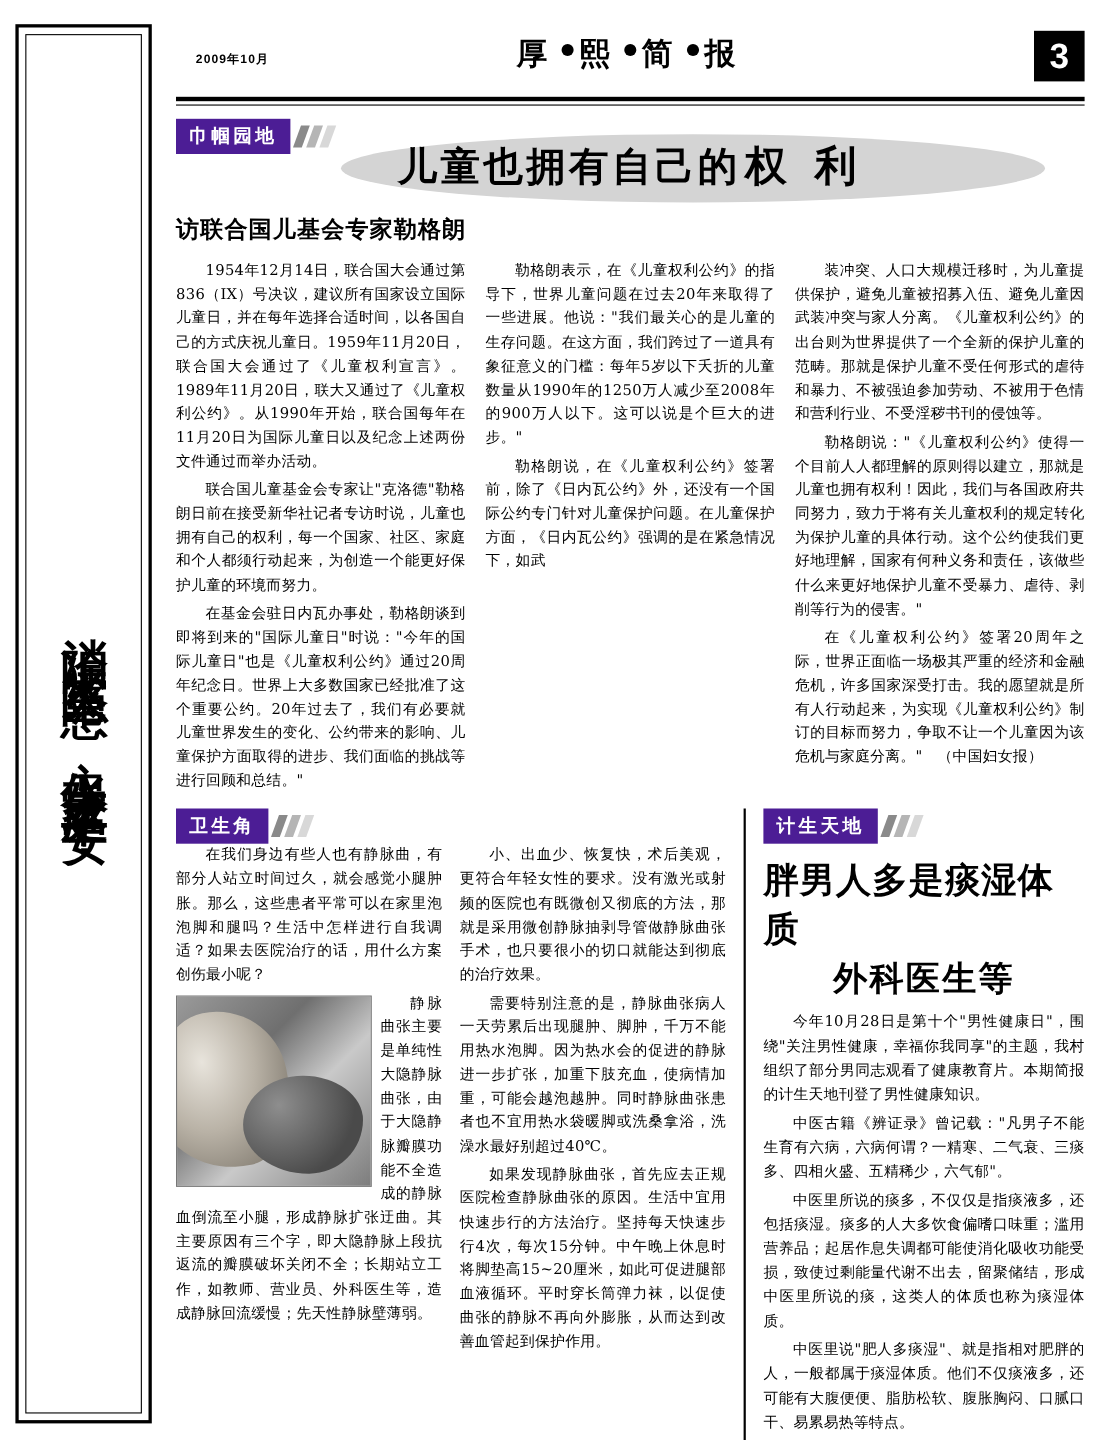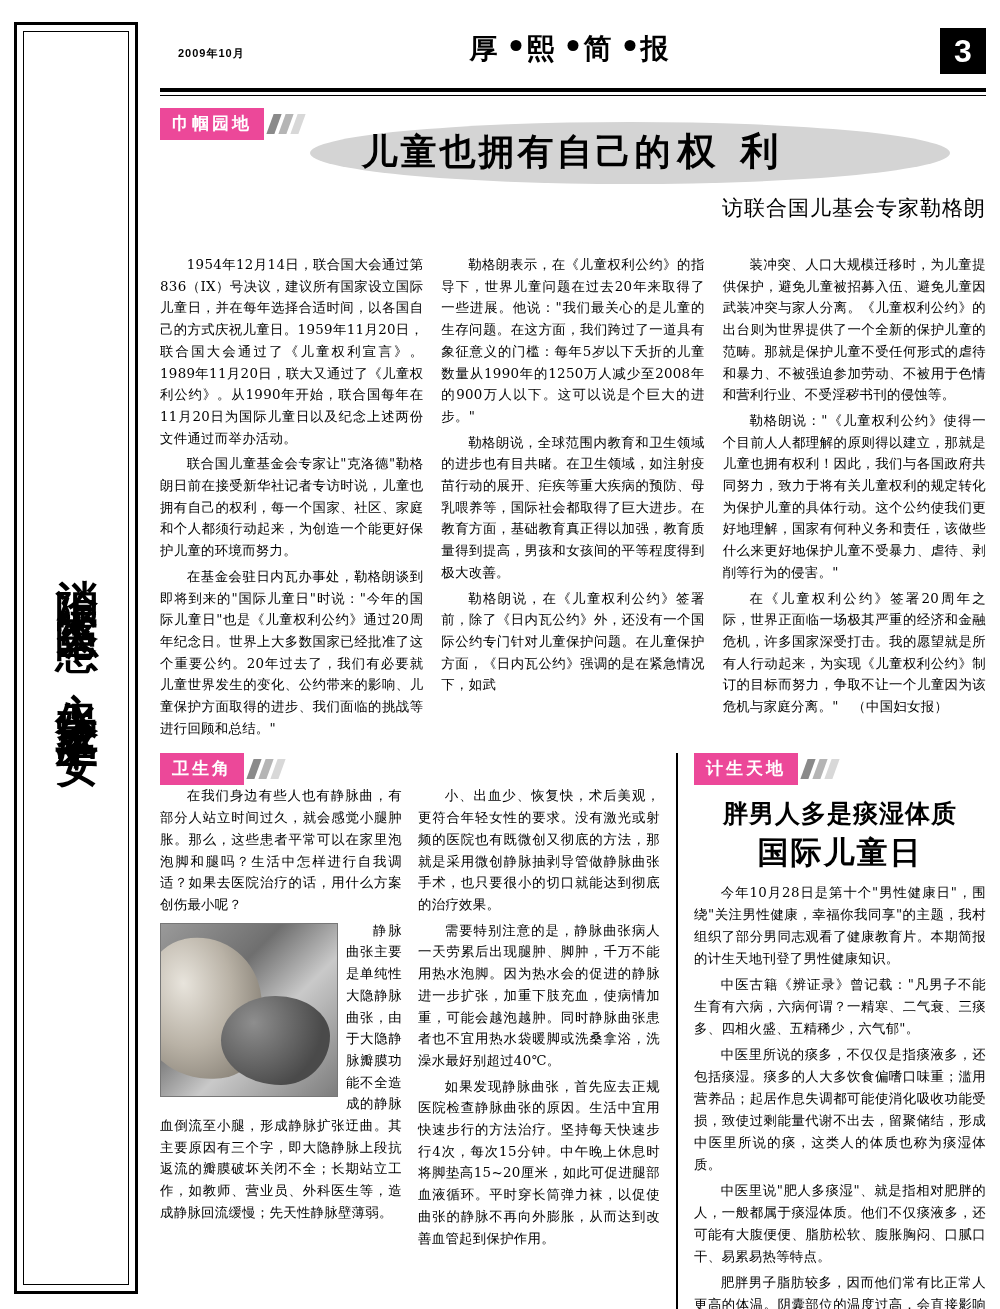--- a/index.html
+++ b/index.html
@@ -44,21 +44,21 @@
     position:absolute;right:0;top:6px;width:46px;height:46px;background:#000;color:#fff;
     font-size:32px;font-weight:bold;display:flex;align-items:center;justify-content:center;
     font-family:"Liberation Sans",sans-serif;
   }
   .rule-thick{height:4px;background:#000;margin-top:2px;}
   .rule-thin{height:1px;background:#000;margin-top:3px;}
 
   
   .sectag{display:flex;align-items:center;gap:6px;}
   .sectag .tab{
-    background:#ec4899;color:#fff;font-weight:bold;font-size:17px;
+    background:#4c1d95;color:#fff;font-weight:bold;font-size:17px;
     padding:4px 12px 5px 12px;letter-spacing:3px;
     font-family:"DejaVu Serif","Liberation Serif",serif;
   }
   .sectag .slashes{display:flex;gap:4px;align-items:center;}
   .sectag .slashes i{
     display:block;width:8px;height:20px;background:#8a8a8a;transform:skewX(-20deg);
   }
   .sectag .slashes i:nth-child(2){background:#b5b5b5;}
   .sectag .slashes i:nth-child(3){background:#d8d8d8;}
 
@@ -69,25 +69,25 @@
     position:absolute;left:150px;top:6px;width:640px;height:62px;
     background:#d4d4d4;border-radius:50%/50%;
   }
   .art1-title{
     position:absolute;left:0;right:0;top:10px;text-align:center;
     font-family:"DejaVu Serif","Liberation Serif",serif;
     font-weight:bold;font-size:36px;letter-spacing:3px;
   }
   .art1-title .emph{font-size:38px;margin-left:4px;letter-spacing:6px;}
   .art1-sub{
-    text-align:right;font-weight:normal;font-size:21px;margin-top:4px;letter-spacing:1px;
-    font-family:"DejaVu Serif","Liberation Serif",serif;
-  }
-
-  .cols3{display:flex;gap:18px;margin-top:32px;}
+    text-align:left;font-weight:bold;font-size:21px;margin-top:4px;letter-spacing:1px;
+    font-family:"DejaVu Serif","Liberation Serif",serif;
+  }
+
+  .cols3{display:flex;gap:18px;margin-top:14px;}
   .cols3 .col{flex:1;}
   p.cn{
     font-family:"DejaVu Serif","Liberation Serif",serif;
     font-size:13.4px;line-height:1.62;text-align:justify;margin:0 0 4px 0;
     text-indent:2em;letter-spacing:0.3px;
   }
 
   
   .bottom{display:flex;margin-top:10px;gap:0;}
   .bleft{width:516px;padding-right:16px;box-sizing:border-box;}
@@ -110,22 +110,22 @@
     background:radial-gradient(ellipse at 40% 30%, #e8e4dc 0%, #b9b2a6 45%, #6d675d 100%);
     border-radius:48% 52% 40% 60%/55% 45% 55% 45%;transform:rotate(-12deg);
   }
   .photo:after{
     content:"";position:absolute;right:4%;bottom:6%;width:62%;height:52%;
     background:radial-gradient(circle at 30% 30%, #8e8e8e 0%, #4a4a4a 70%);
     border-radius:50% 50% 45% 55%/50% 45% 55% 50%;
   }
 
   .art3-l1{
-    text-align:center;font-family:"DejaVu Serif","Liberation Serif",serif;
-    font-weight:bold;font-size:25px;letter-spacing:1px;margin-top:12px;
+    font-family:"DejaVu Serif","Liberation Serif",serif;
+    font-weight:bold;font-size:32px;letter-spacing:1px;margin-top:12px;
   }
   .art3-l2{
     text-align:center;font-family:"DejaVu Serif","Liberation Serif",serif;
     font-weight:bold;font-size:31px;letter-spacing:2px;margin-top:2px;margin-bottom:8px;
   }
   .brightwrap p.cn{font-size:13.4px;line-height:1.64;}
 </style>
 </head>
 <body>
 
@@ -168,21 +168,20 @@
       <div class="art1-sub">访联合国儿基会专家勒格朗</div>
 
       <div class="cols3">
         <div class="col">
           <p class="cn">1954年12月14日，联合国大会通过第836（IX）号决议，建议所有国家设立国际儿童日，并在每年选择合适时间，以各国自己的方式庆祝儿童日。1959年11月20日，联合国大会通过了《儿童权利宣言》。1989年11月20日，联大又通过了《儿童权利公约》。从1990年开始，联合国每年在11月20日为国际儿童日以及纪念上述两份文件通过而举办活动。</p>
           <p class="cn">联合国儿童基金会专家让"克洛德"勒格朗日前在接受新华社记者专访时说，儿童也拥有自己的权利，每一个国家、社区、家庭和个人都须行动起来，为创造一个能更好保护儿童的环境而努力。</p>
           <p class="cn">在基金会驻日内瓦办事处，勒格朗谈到即将到来的"国际儿童日"时说："今年的国际儿童日"也是《儿童权利公约》通过20周年纪念日。世界上大多数国家已经批准了这个重要公约。20年过去了，我们有必要就儿童世界发生的变化、公约带来的影响、儿童保护方面取得的进步、我们面临的挑战等进行回顾和总结。"</p>
         </div>
         <div class="col">
           <p class="cn">勒格朗表示，在《儿童权利公约》的指导下，世界儿童问题在过去20年来取得了一些进展。他说："我们最关心的是儿童的生存问题。在这方面，我们跨过了一道具有象征意义的门槛：每年5岁以下夭折的儿童数量从1990年的1250万人减少至2008年的900万人以下。这可以说是个巨大的进步。"</p>
-          <p class="cn">勒格朗说，全球范围内教育和卫生领域的进步也有目共睹。在卫生领域，如注射疫苗行动的展开、疟疾等重大疾病的预防、母乳喂养等，国际社会都取得了巨大进步。在教育方面，基础教育真正得以加强，教育质量得到提高，男孩和女孩间的平等程度得到极大改善。</p>
           <p class="cn">勒格朗说，在《儿童权利公约》签署前，除了《日内瓦公约》外，还没有一个国际公约专门针对儿童保护问题。在儿童保护方面，《日内瓦公约》强调的是在紧急情况下，如武</p>
         </div>
         <div class="col">
           <p class="cn">装冲突、人口大规模迁移时，为儿童提供保护，避免儿童被招募入伍、避免儿童因武装冲突与家人分离。《儿童权利公约》的出台则为世界提供了一个全新的保护儿童的范畴。那就是保护儿童不受任何形式的虐待和暴力、不被强迫参加劳动、不被用于色情和营利行业、不受淫秽书刊的侵蚀等。</p>
           <p class="cn">勒格朗说："《儿童权利公约》使得一个目前人人都理解的原则得以建立，那就是儿童也拥有权利！因此，我们与各国政府共同努力，致力于将有关儿童权利的规定转化为保护儿童的具体行动。这个公约使我们更好地理解，国家有何种义务和责任，该做些什么来更好地保护儿童不受暴力、虐待、剥削等行为的侵害。"</p>
           <p class="cn">在《儿童权利公约》签署20周年之际，世界正面临一场极其严重的经济和金融危机，许多国家深受打击。我的愿望就是所有人行动起来，为实现《儿童权利公约》制订的目标而努力，争取不让一个儿童因为该危机与家庭分离。"　（中国妇女报）</p>
         </div>
       </div>
     </div>
 
@@ -216,21 +215,21 @@
       <div class="brightwrap">
         <div class="sectag">
           <div class="tab">计生天地</div>
           <div class="slashes">
               <i></i>
               <i></i>
               <i></i>
             </div>
         </div>
         <div class="art3-l1">胖男人多是痰湿体质</div>
-        <div class="art3-l2">国际儿童日</div>
+        <div class="art3-l2">外科医生等</div>
         <p class="cn">今年10月28日是第十个"男性健康日"，围绕"关注男性健康，幸福你我同享"的主题，我村组织了部分男同志观看了健康教育片。本期简报的计生天地刊登了男性健康知识。</p>
         <p class="cn">中医古籍《辨证录》曾记载："凡男子不能生育有六病，六病何谓？一精寒、二气衰、三痰多、四相火盛、五精稀少，六气郁"。</p>
         <p class="cn">中医里所说的痰多，不仅仅是指痰液多，还包括痰湿。痰多的人大多饮食偏嗜口味重；滥用营养品；起居作息失调都可能使消化吸收功能受损，致使过剩能量代谢不出去，留聚储结，形成中医里所说的痰，这类人的体质也称为痰湿体质。</p>
         <p class="cn">中医里说"肥人多痰湿"、就是指相对肥胖的人，一般都属于痰湿体质。他们不仅痰液多，还可能有大腹便便、脂肪松软、腹胀胸闷、口腻口干、易累易热等特点。</p>
         <p class="cn">肥胖男子脂肪较多，因而他们常有比正常人更高的体温。阴囊部位的温度过高，会直接影响到睾丸的生精能力，造成精子生成的数量或质量下降。肥胖也可能会引发糖尿病或隐性糖尿病，此病也会对精子造成损害，从而影响男性的生育力。</p>
 
       </div>
 
     </div>
   </div>

